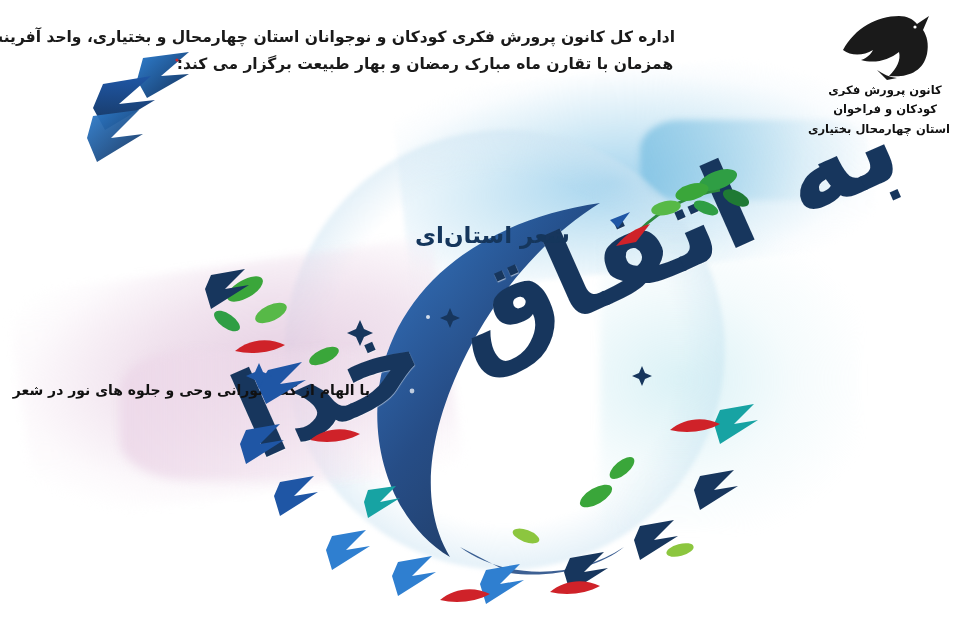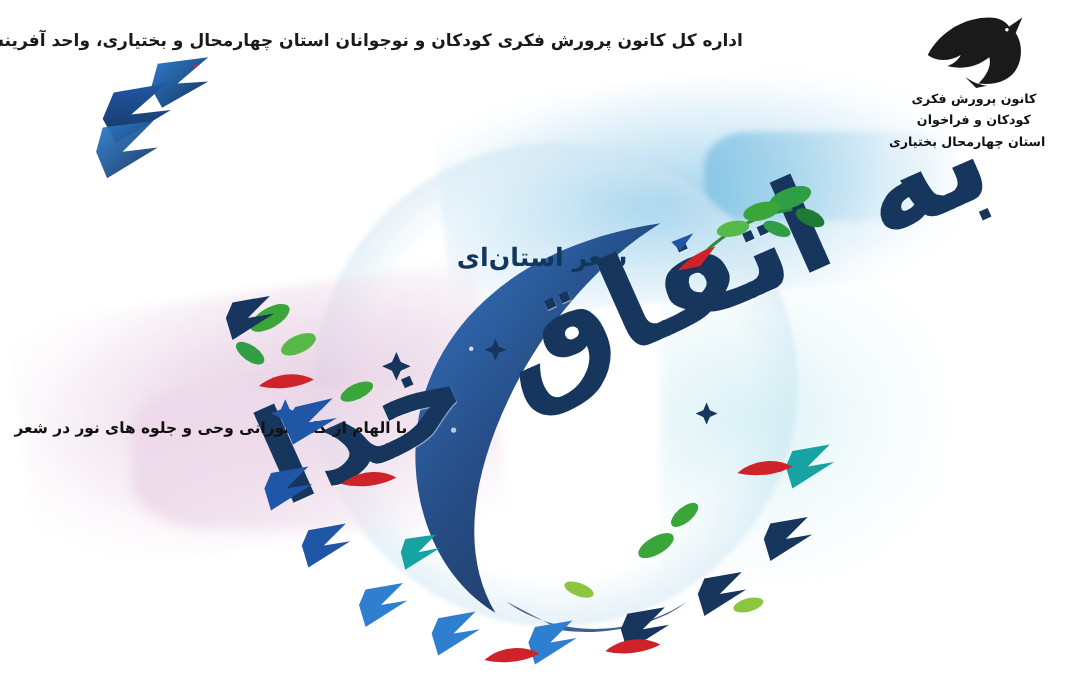--- a/index.html
+++ b/index.html
@@ -180,20 +180,21 @@
       </defs>
       <path d="M58 8 L104 2 L76 26 L104 24 L62 48 L52 30 Z" fill="url(#bg1)"></path>
       <path d="M18 34 L66 26 L34 54 L70 50 L20 80 L8 58 Z" fill="url(#bg2)"></path>
       <path d="M8 66 L54 60 L26 88 L58 84 L12 112 L2 88 Z" fill="url(#bg1)" opacity="0.95"></path>
       <circle cx="92" cy="10" r="1.6" fill="#cf2229"></circle>
     </svg>
   </div>
 
   <div class="header-text">
     <span class="header-line">اداره کل کانون پرورش فکری کودکان و نوجوانان استان چهارمحال و بختیاری، واحد آفرینش های ادبی</span>
+    <span class="header-line">همزمان با تقارن ماه مبارک رمضان و بهار طبیعت برگزار می کند:</span>
   </div>
 
   <div class="logo">
     <svg class="logo-bird" width="96" height="70" viewBox="0 0 96 70">
       <path d="M6 40 C18 18 40 6 62 6 C70 6 76 9 80 14 L92 6 L86 20 C90 26 92 34 90 44 C86 62 70 68 52 66 C60 58 64 50 62 42 C52 50 38 54 24 50 C30 48 34 44 36 40 C26 46 14 46 6 40 Z" fill="#1a1a1a"></path>
       <circle cx="78" cy="17" r="1.6" fill="#ffffff"></circle>
       <path d="M40 60 C46 64 52 67 60 68 L50 70 Z" fill="#1a1a1a"></path>
     </svg>
     <div class="logo-text">کانون پرورش فکری</div>
     <div class="logo-text">کودکان و فراخوان</div>

